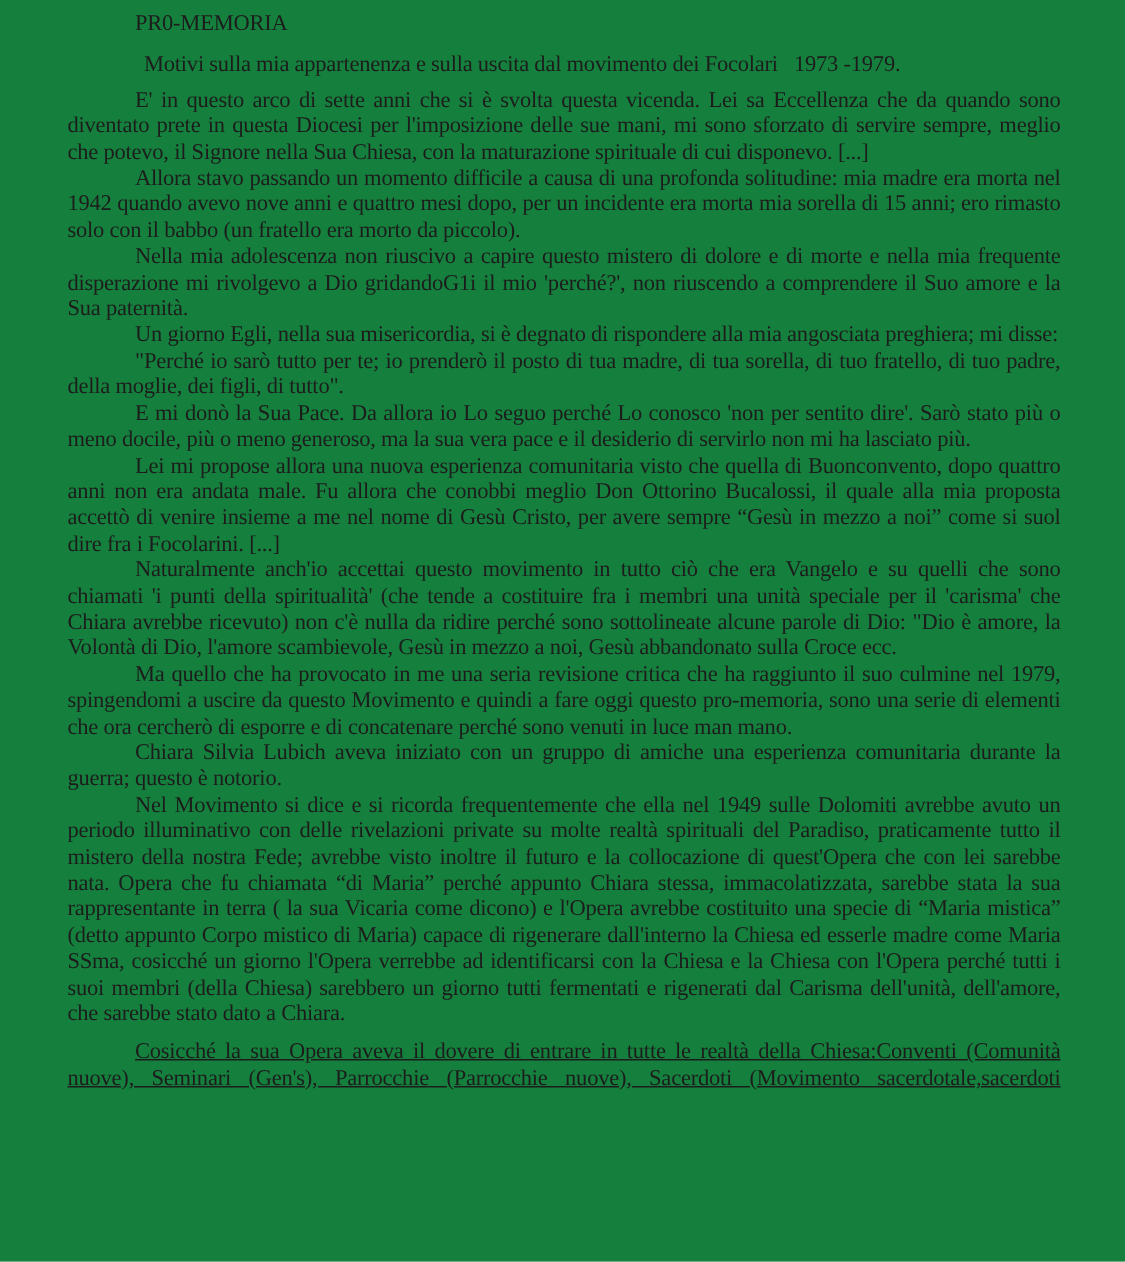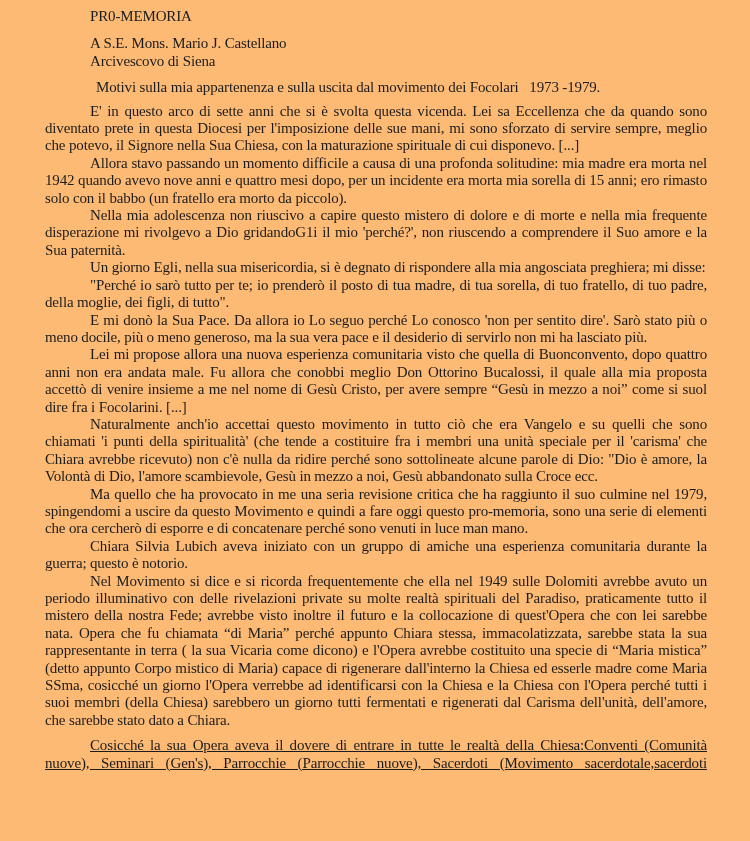--- a/index.html
+++ b/index.html
@@ -10,21 +10,21 @@
   body {
     width: 750px;
     height: 841px;
     overflow: hidden;
   }
   .page {
     box-sizing: border-box;
     width: 750px;
     height: 841px;
     padding: 8px 43px 0 45px;
-    background: #fdba74;
+    background: #15803d;
     color: #1c1c1c;
     font-family: "Liberation Serif", serif;
     font-size: 15px;
     line-height: 17.4px;
     letter-spacing: -0.15px;
     text-align: justify;
   }
   .doc-title {
     font-size: 15px;
     font-weight: normal;
@@ -58,24 +58,20 @@
     text-align-last: justify;
   }
 </style>
 </head>
 <body>
 
 <div class="page">
 
   <h1 class="doc-title">PR0-MEMORIA</h1>
 
-  <div class="address-block">
-    <p>A S.E. Mons. Mario J. Castellano</p>
-    <p>Arcivescovo di Siena</p>
-  </div>
 
   <p class="subject-line">Motivi sulla mia appartenenza e sulla uscita dal movimento dei Focolari   1973 -1979.</p>
 
   <p class="para">E' in questo arco di sette anni che si è svolta questa vicenda. Lei sa Eccellenza che da quando sono diventato prete in questa Diocesi per l'imposizione delle sue mani, mi sono sforzato di servire sempre, meglio che potevo, il Signore nella Sua Chiesa, con la maturazione spirituale di cui disponevo. [...]</p>
   <p class="para">Allora stavo passando un momento difficile a causa di una profonda solitudine: mia madre era morta nel 1942  quando avevo nove anni e quattro mesi dopo, per un incidente era morta mia sorella di 15 anni; ero rimasto solo con il babbo (un fratello era morto da piccolo).</p>
   <p class="para">Nella mia adolescenza non riuscivo a capire questo mistero di dolore e di morte e nella mia frequente disperazione mi rivolgevo a Dio gridandoG1i il mio 'perché?', non riuscendo a comprendere il Suo amore e la Sua paternità.</p>
   <p class="para">Un giorno Egli, nella sua misericordia, si è degnato di rispondere alla mia angosciata preghiera; mi disse:</p>
   <p class="para">"Perché io sarò tutto per te; io prenderò il posto di tua madre, di tua sorella, di tuo fratello, di tuo padre, della moglie, dei figli, di tutto".</p>
   <p class="para">E mi donò la Sua Pace. Da allora io Lo seguo perché Lo conosco 'non per sentito dire'. Sarò stato più o meno docile, più o meno generoso, ma la sua vera pace e il desiderio di servirlo non mi ha lasciato più.</p>
   <p class="para">Lei mi propose allora una nuova esperienza comunitaria visto che quella di Buonconvento, dopo quattro anni non era andata male. Fu allora che conobbi meglio Don Ottorino Bucalossi, il quale alla mia proposta accettò di venire insieme a me nel nome di Gesù Cristo, per avere sempre “Gesù in mezzo a noi” come si suol dire fra i Focolarini. [...]</p>

